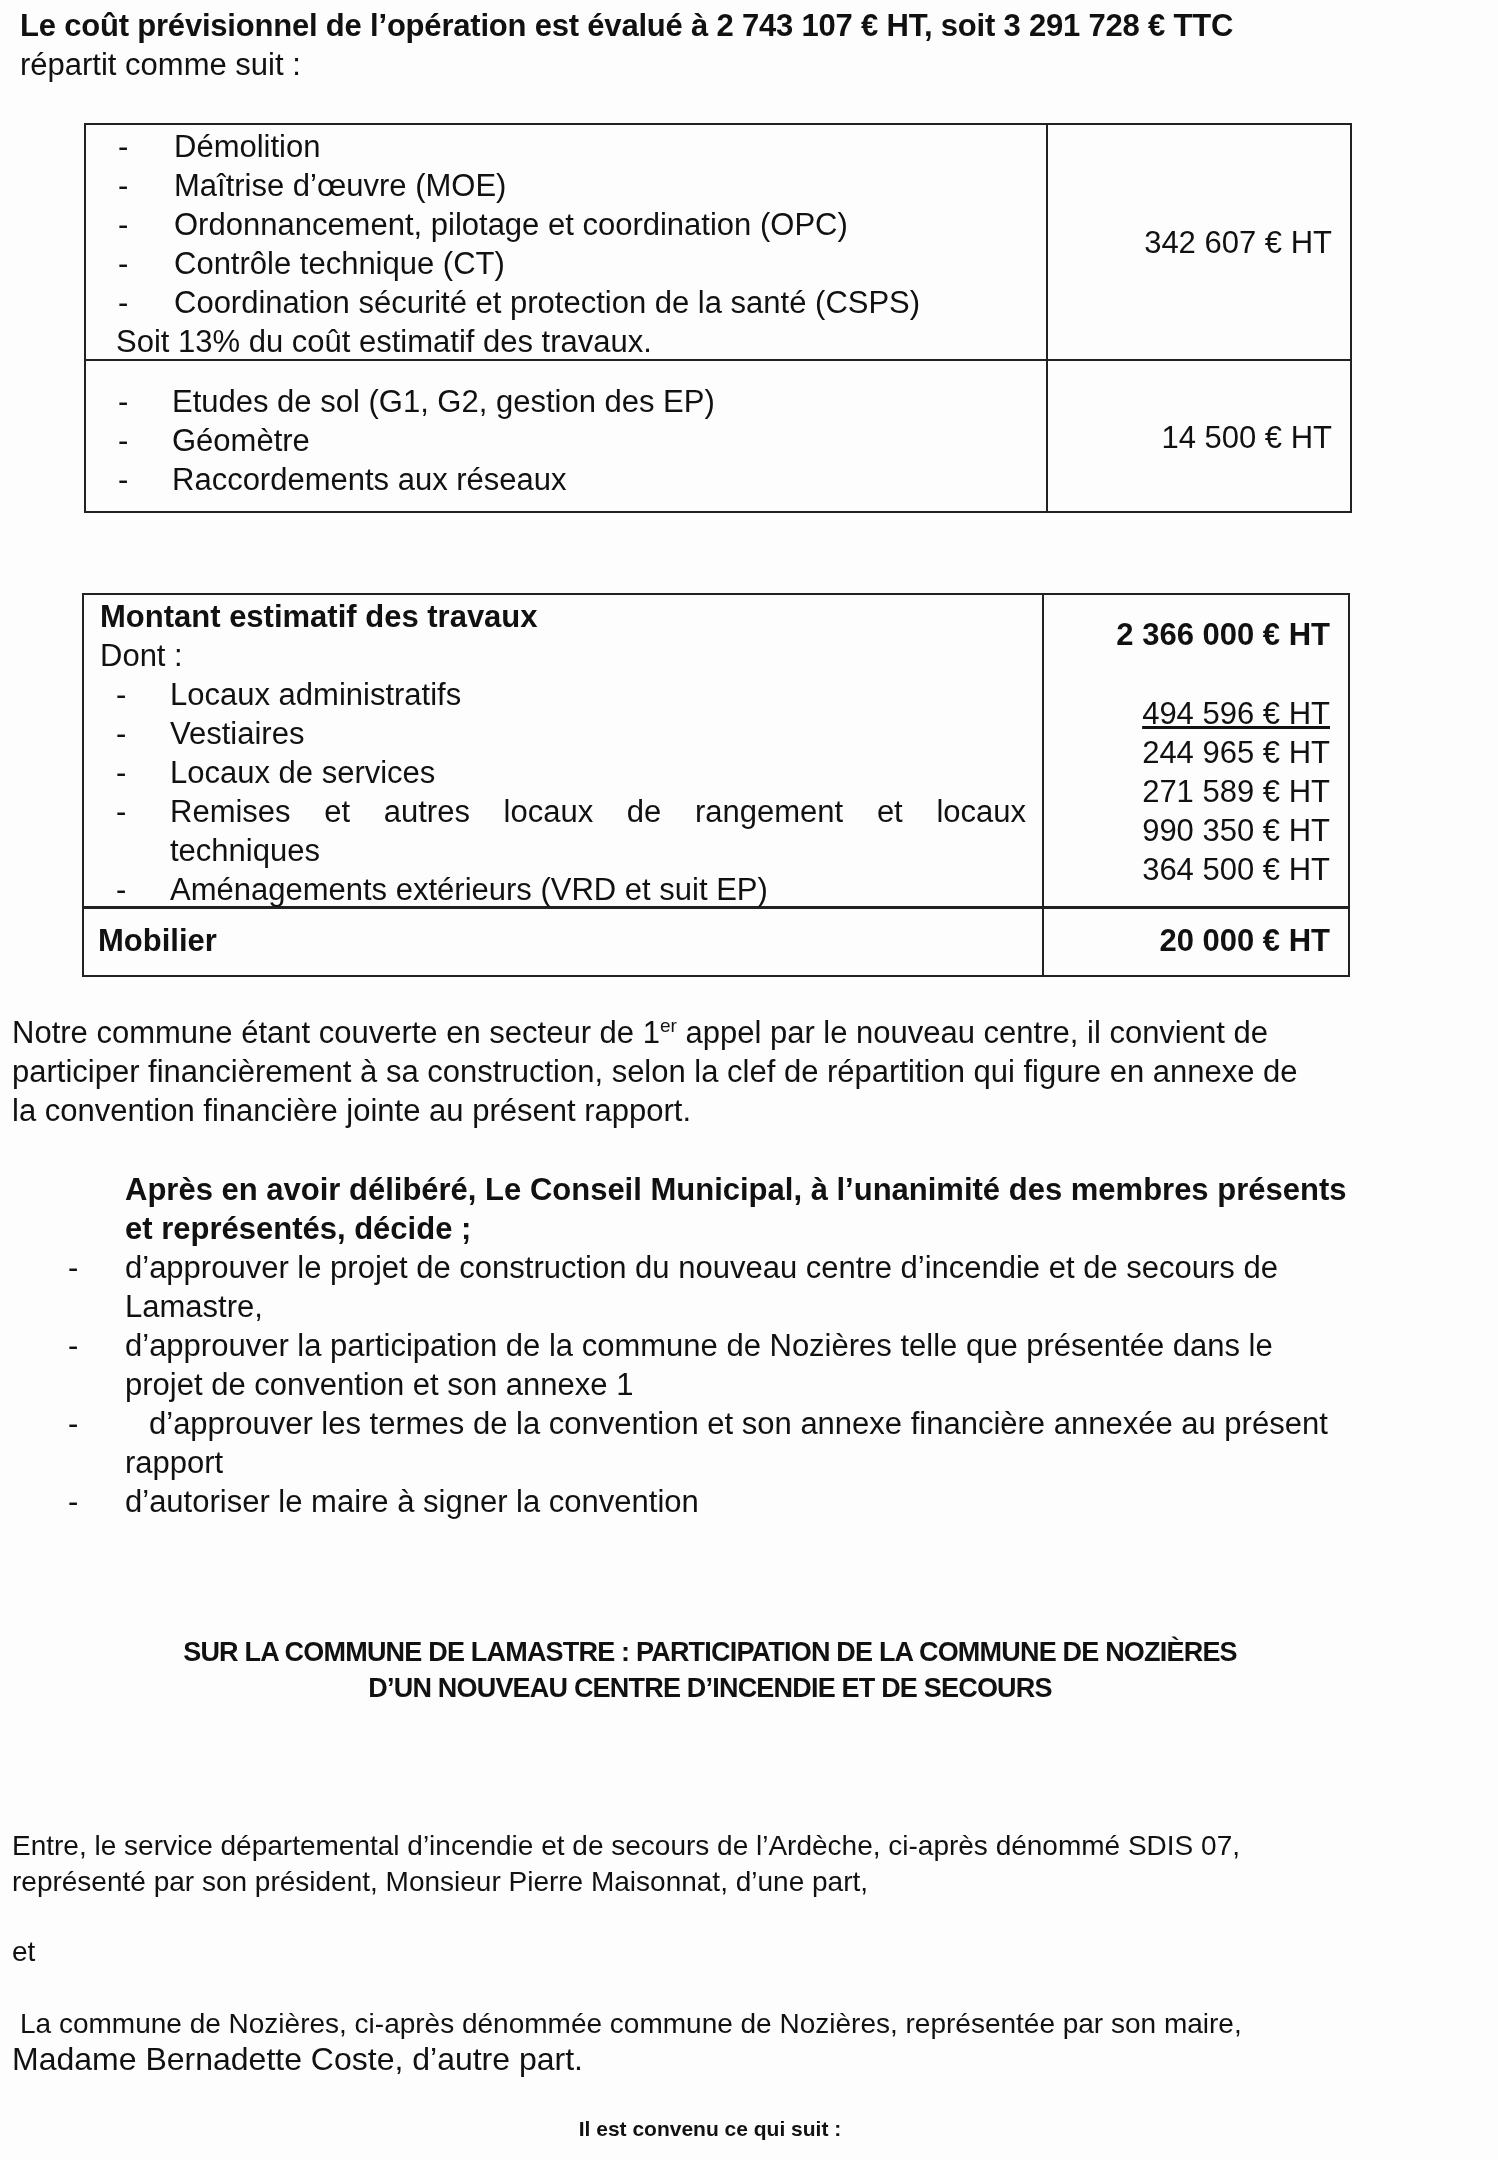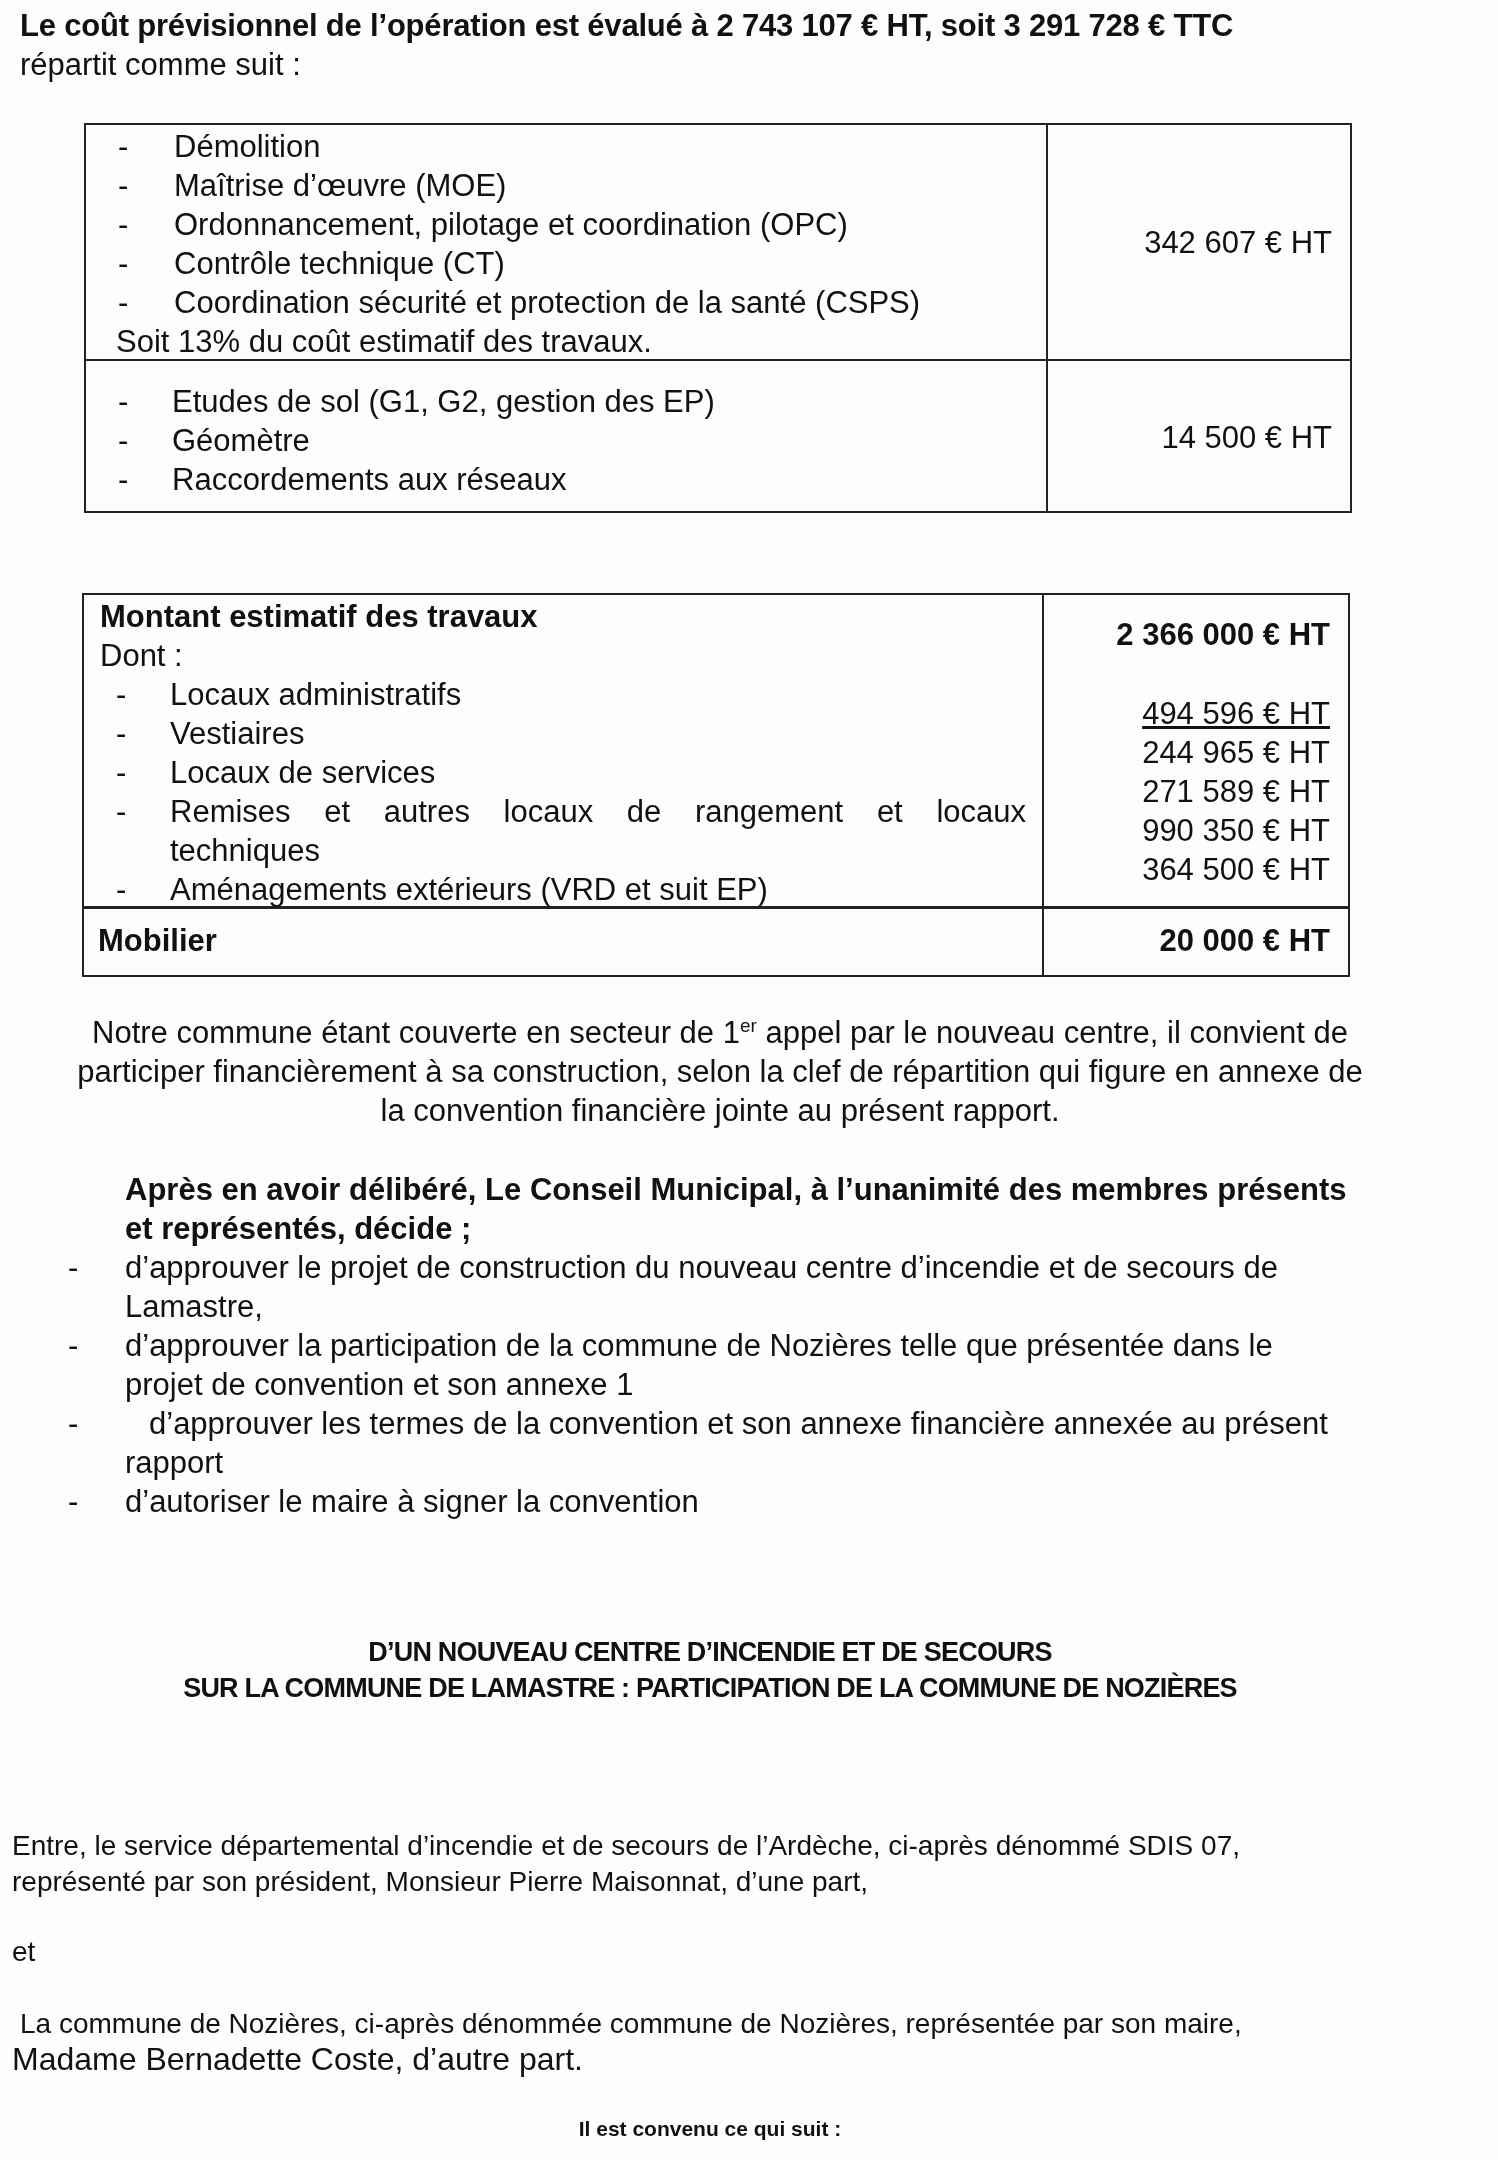--- a/index.html
+++ b/index.html
@@ -97,21 +97,21 @@
     <div class="amt line" style="right:18px; top:216px;">990 350 € HT</div>
     <div class="amt line" style="right:18px; top:255px;">364 500 € HT</div>
   </div>
 
   <div>
     <div class="abs line bold" style="left:14px; top:326px;">Mobilier</div>
     <div class="amt line bold" style="right:18px; top:326px;">20 000 € HT</div>
   </div>
 </div>
 
-<div class="abs" style="left:20px; top:1013px; width:1400px;text-align:center;">
+<div class="abs" style="left:12px; top:1013px; width:1400px;">
   <div class="line">
     <span>Notre commune étant couverte en secteur de 1</span><sup style="font-size:19px; line-height:0;">er</sup><span> appel par le nouveau centre, il convient de</span>
   </div>
   <div class="line">participer financièrement à sa construction, selon la clef de répartition qui figure en annexe de</div>
   <div class="line">la convention financière jointe au présent rapport.</div>
 </div>
 
 <div class="abs bold line" style="left:125px; top:1170px;">Après en avoir délibéré, Le Conseil Municipal, à l’unanimité des membres présents</div>
 <div class="abs bold line" style="left:125px; top:1209px;">et représentés, décide ;</div>
 
@@ -126,22 +126,22 @@
 
   <div class="dash line" style="left:68px; top:1404px;">-</div>
   <div class="abs line" style="left:125px; top:1404px;margin-left:24px;">d’approuver les termes de la convention et son annexe financière annexée au présent</div>
   <div class="abs line" style="left:125px; top:1443px;">rapport</div>
 
   <div class="dash line" style="left:68px; top:1482px;">-</div>
   <div class="abs line" style="left:125px; top:1482px;">d’autoriser le maire à signer la convention</div>
 </div>
 
 <div class="abs bold center" style="left:0; width:1420px; top:1634px; font-size:27px; line-height:36px; letter-spacing:-0.8px;">
+  <div>SUR LA COMMUNE DE LAMASTRE : PARTICIPATION DE LA COMMUNE DE NOZIÈRES</div>
   <div>D’UN NOUVEAU CENTRE D’INCENDIE ET DE SECOURS</div>
-  <div>SUR LA COMMUNE DE LAMASTRE : PARTICIPATION DE LA COMMUNE DE NOZIÈRES</div>
 </div>
 
 <div class="abs line" style="left:12px; top:1826px; font-size:28px;">Entre, le service départemental d’incendie et de secours de l’Ardèche, ci-après dénommé SDIS 07,</div>
 <div class="abs line" style="left:12px; top:1862px; font-size:28px;">représenté par son président, Monsieur Pierre Maisonnat, d’une part,</div>
 <div class="abs line" style="left:12px; top:1932px; font-size:28px;">et</div>
 <div class="abs line" style="left:12px; top:2004px; font-size:28px;margin-left:8px;">La commune de Nozières, ci-après dénommée commune de Nozières, représentée par son maire,</div>
 <div class="abs line" style="left:12px; top:2040px; font-size:32px;">Madame Bernadette Coste, d’autre part.</div>
 
 <div class="abs bold center line" style="left:0; width:1420px; top:2109px; font-size:21px;">Il est convenu ce qui suit :</div>
 

